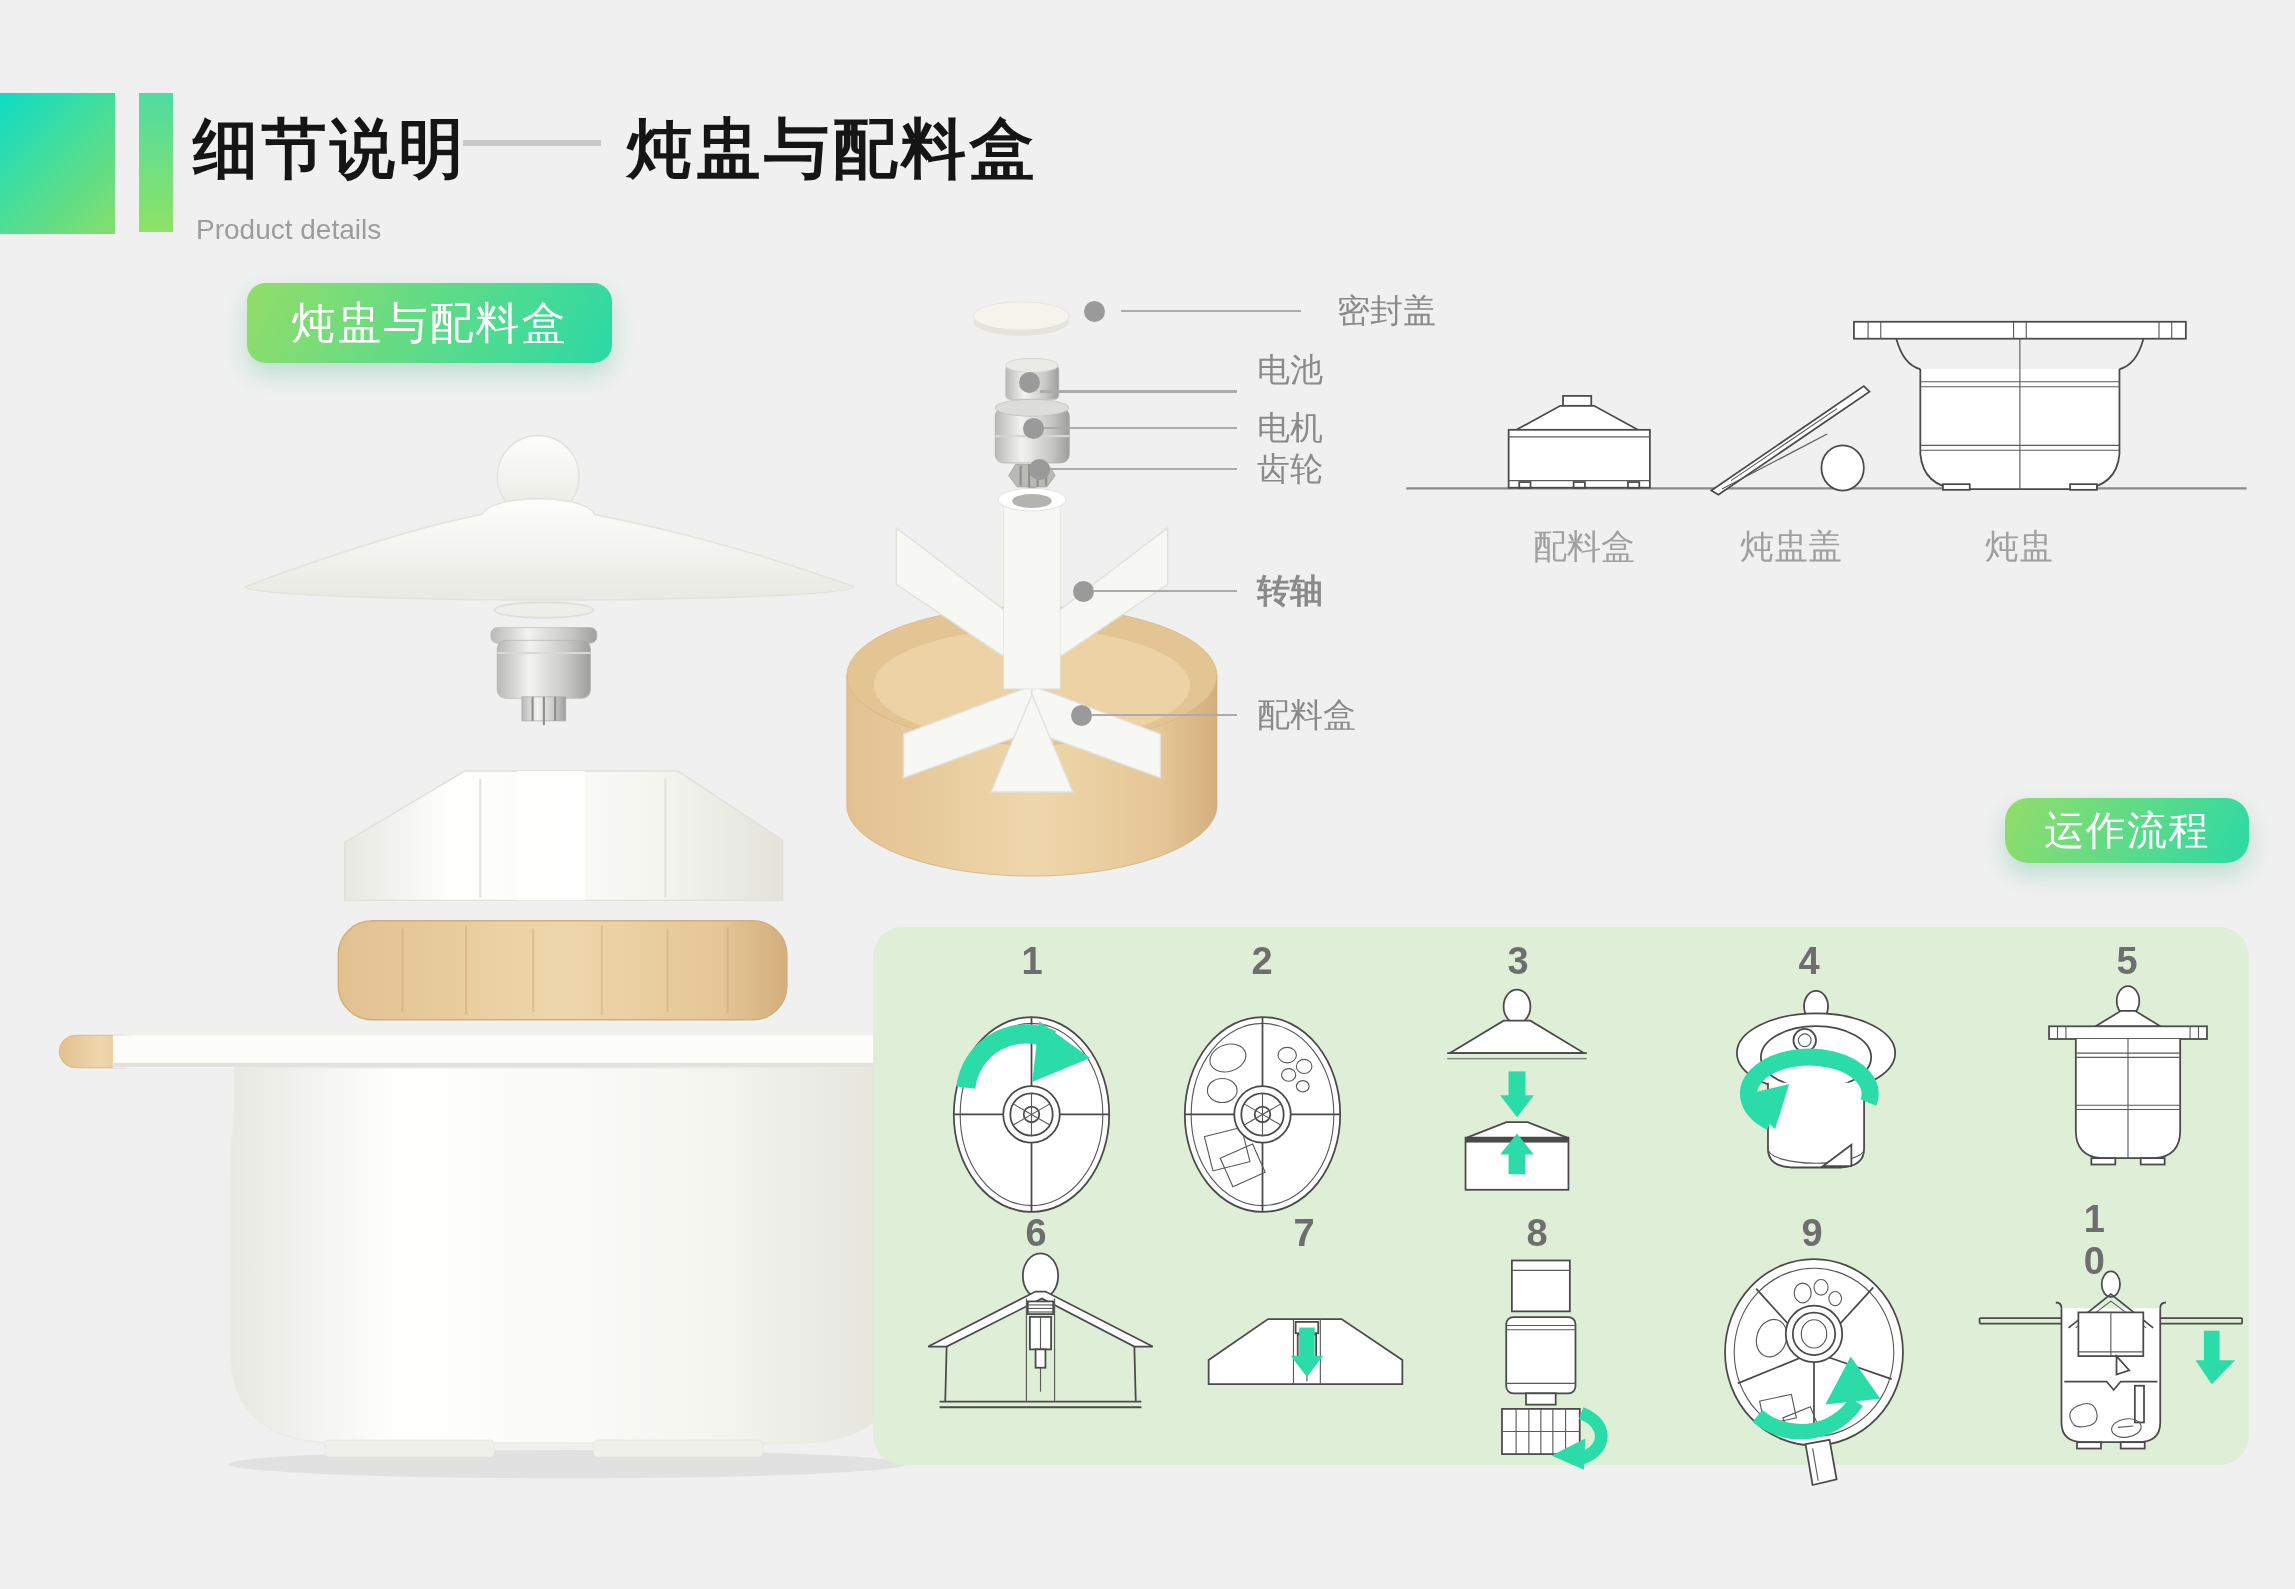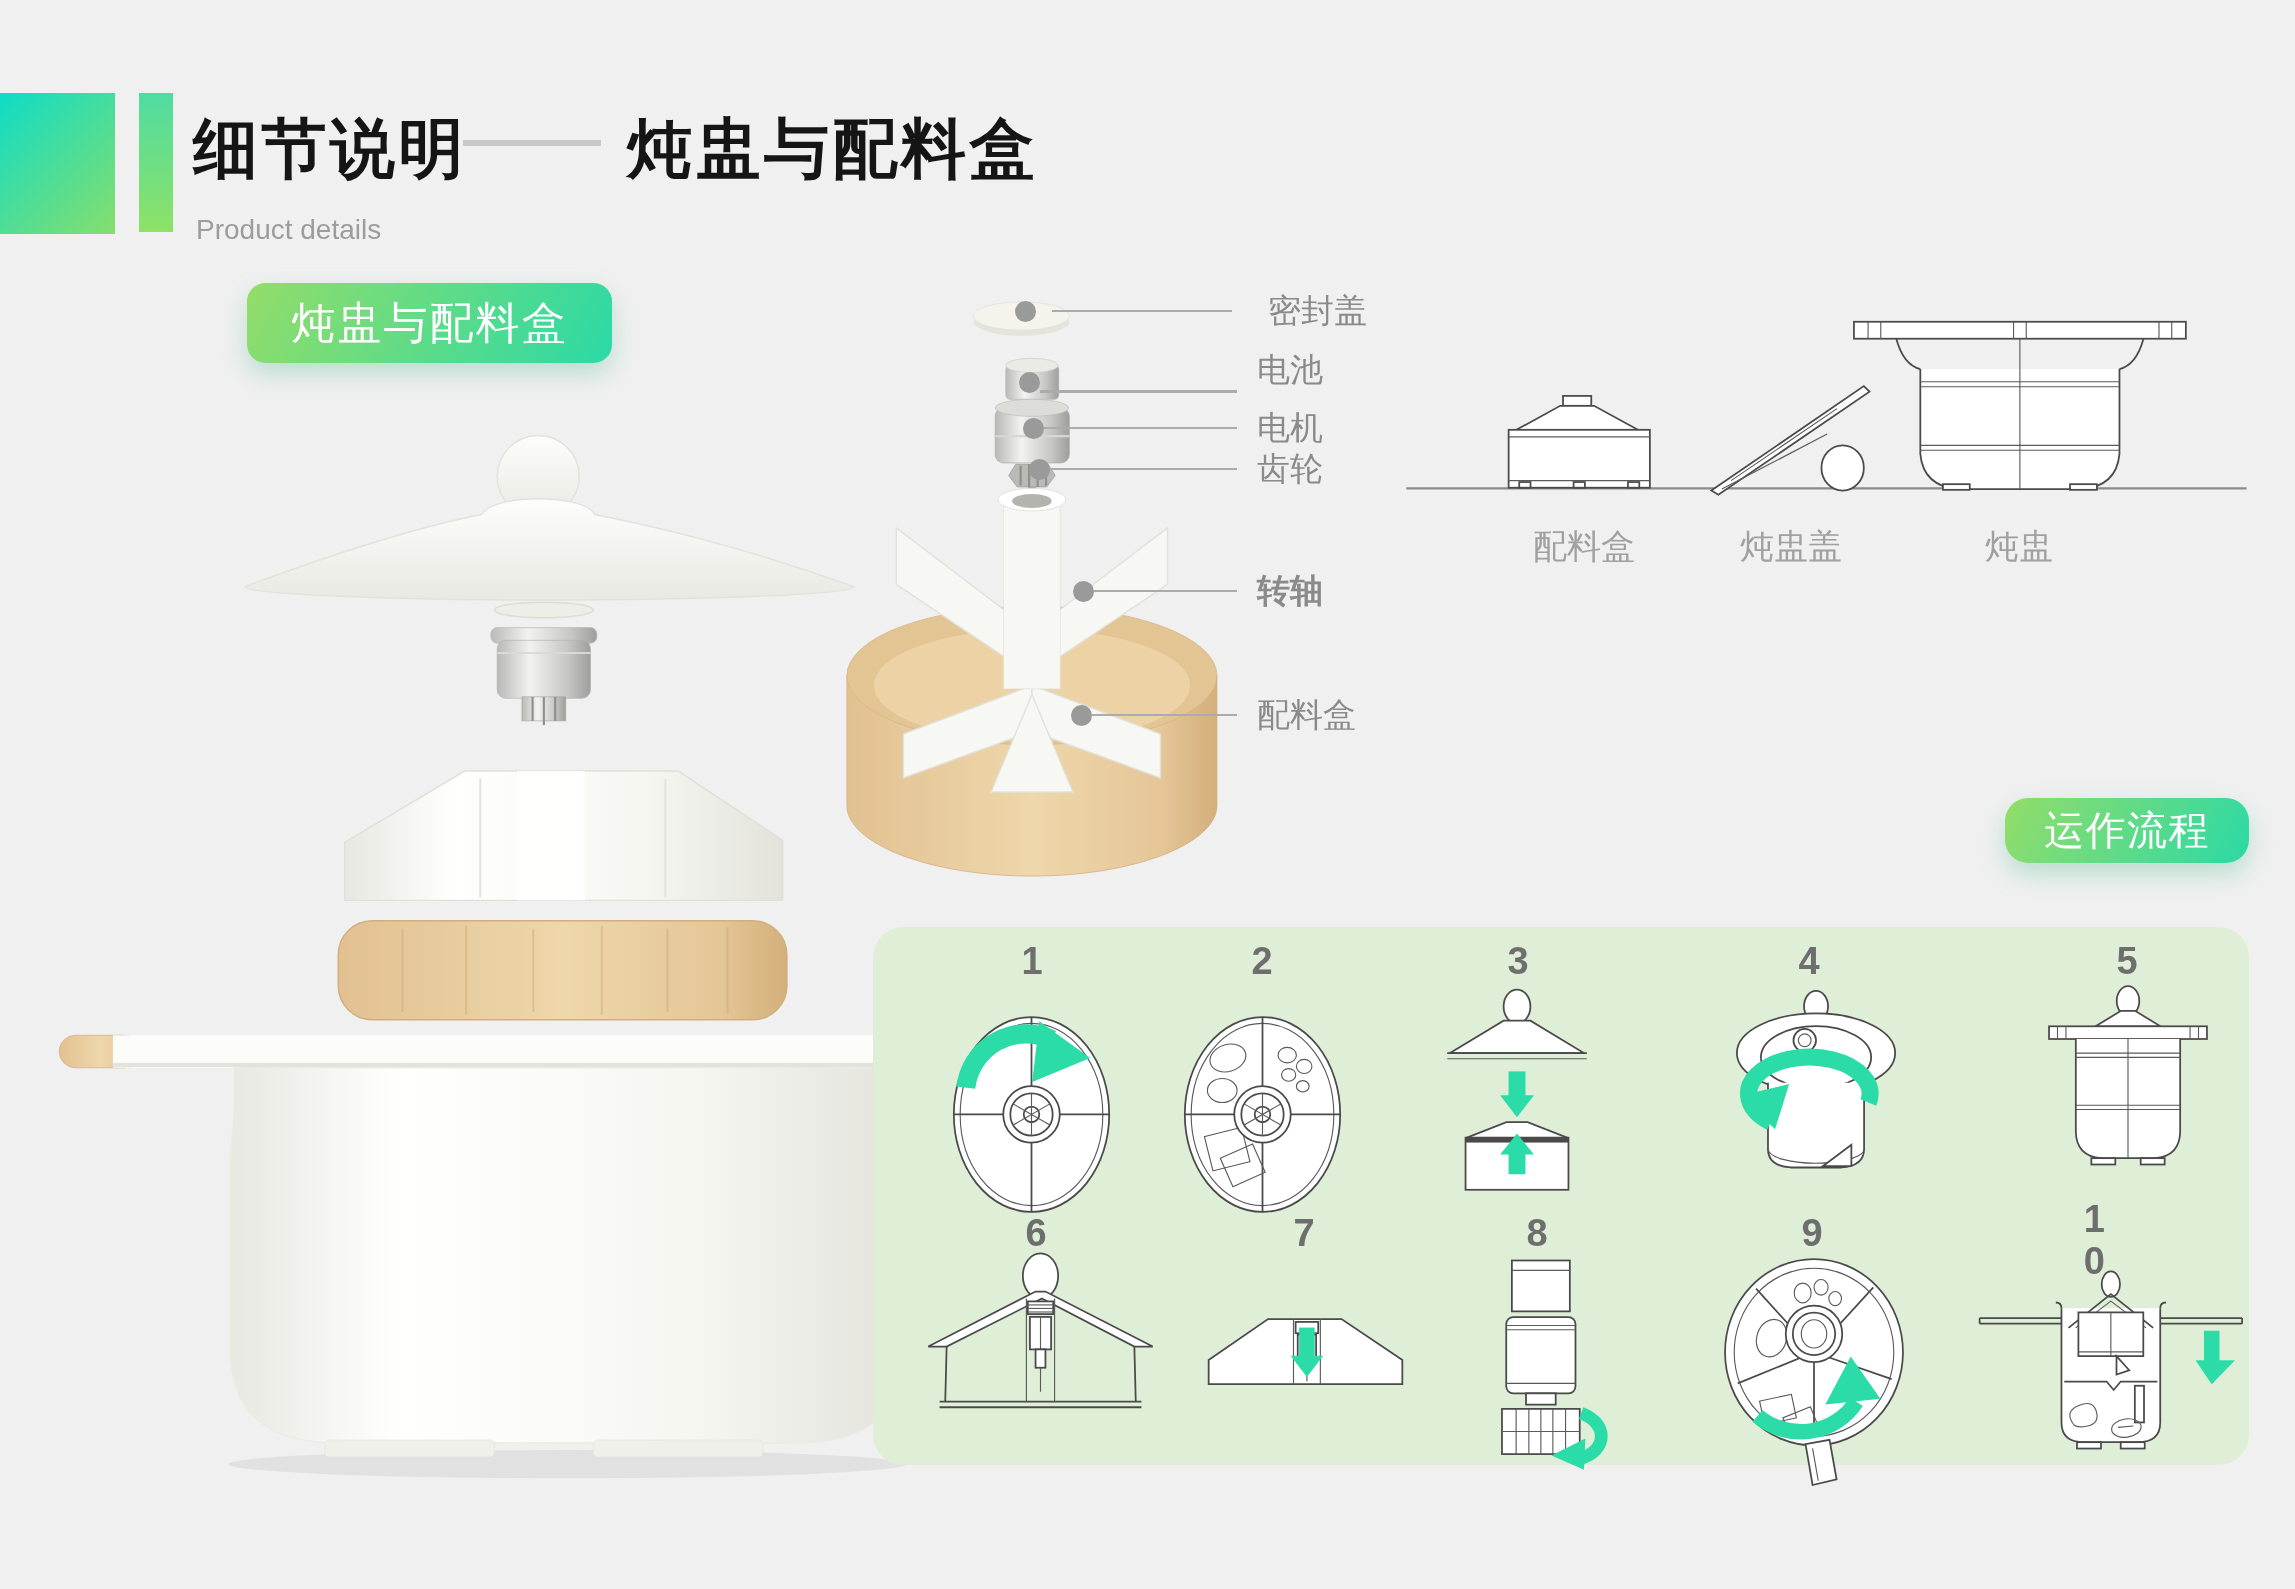--- a/index.html
+++ b/index.html
@@ -145,21 +145,21 @@
         <path d="M310 575 L128 644 L128 706 L310 640 Z"></path>
         <path d="M310 575 L492 644 L492 706 L310 640 Z"></path>
         <path d="M310 588 L252 726 L368 726 Z"></path>
       </g>
       <rect x="270" y="312" width="80" height="268" fill="#f7f7f4" stroke="#e1e1dc"></rect>
       <ellipse cx="310" cy="312" rx="48" ry="16" fill="#ffffff" stroke="#d9d9d4"></ellipse>
       <ellipse cx="310" cy="314" rx="28" ry="10" fill="#b4b4ae"></ellipse>
     </g>
   </svg>
 
-  <div class="abs callout" style="left:1015px;top:291px;gap:16px;">
+  <div class="abs callout" style="left:1084px;top:291px;gap:16px;">
     <span class="dot"></span>
     <span class="line" style="width:180px"></span>
     <span class="lbl">密封盖</span>
   </div>
   <div class="abs callout" style="left:1019px;top:353px;align-items:flex-end;">
     <span class="dot"></span>
     <span class="line" style="width:197px"></span>
     <span class="lbl">电池</span>
   </div>
   <div class="abs callout" style="left:1023px;top:408px;">

